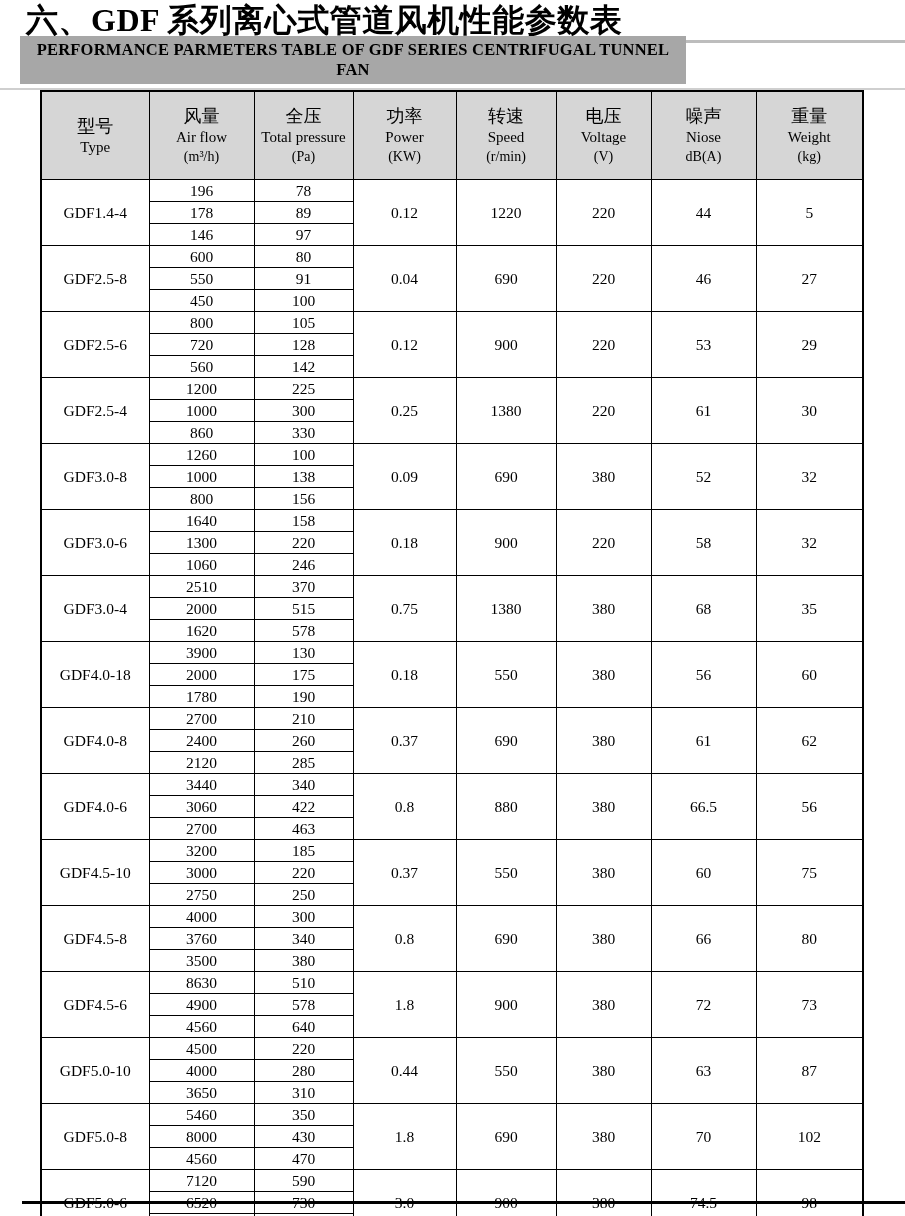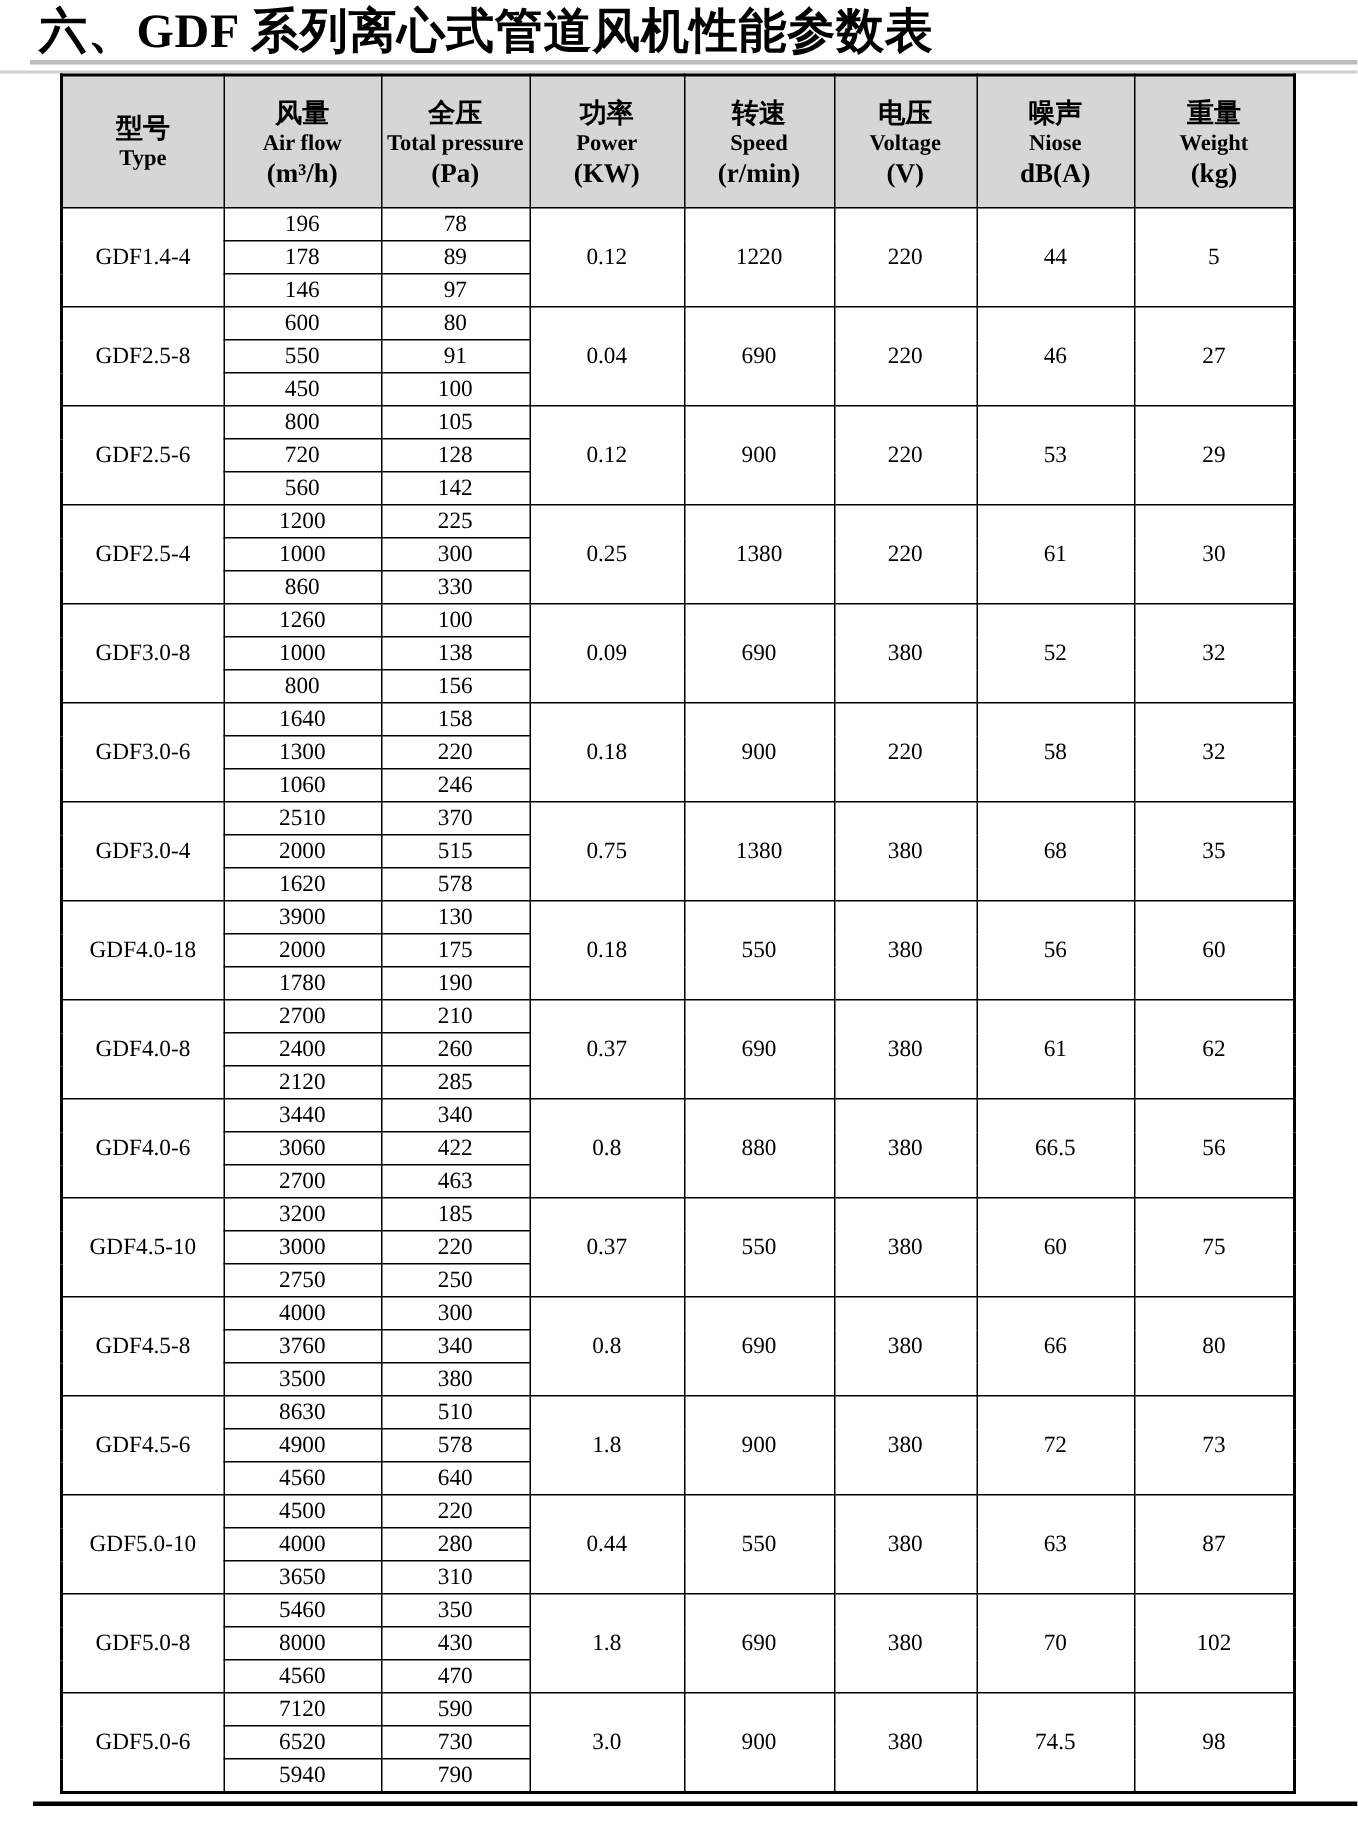--- a/index.html
+++ b/index.html
@@ -56,45 +56,46 @@
     table-layout: fixed;
   }
   .fan-table th, .fan-table td {
     border: 1px solid #000;
     text-align: center;
     vertical-align: middle;
     padding: 0;
   }
   .fan-table thead th {
     background: #d6d6d6;
-    font-weight: bold;
+    font-weight: normal;
     padding: 13px 2px;
   }
   .th-cn { font-size: 18px; line-height: 23px; }
   .th-en { font-size: 15px; line-height: 19px; }
-  .th-unit { font-size: 18px; line-height: 19px; }
+  .th-unit { font-size: 14px; line-height: 19px; }
   .fan-table td {
     font-size: 15.5px;
     height: 21px;
     line-height: 21px;
   }
   .bottom-rule {
     position: absolute;
     left: 22px;
     right: 0;
     top: 1201px;
     border-top: 3px solid #000;
   }
 </style>
 </head>
 <body>
 
 <h1 class="page-title">六、GDF 系列离心式管道风机性能参数表</h1>
 
 <div class="banner-row">
+  <div class="banner">PERFORMANCE PARMETERS TABLE OF GDF SERIES CENTRIFUGAL TUNNEL FAN</div>
   <div class="banner-rule"></div>
 </div>
 
 <div class="top-faint-rule"></div>
 
 <table class="fan-table">
   <colgroup>
     <col style="width:108px">
       <col style="width:105px">
       <col style="width:99px">

